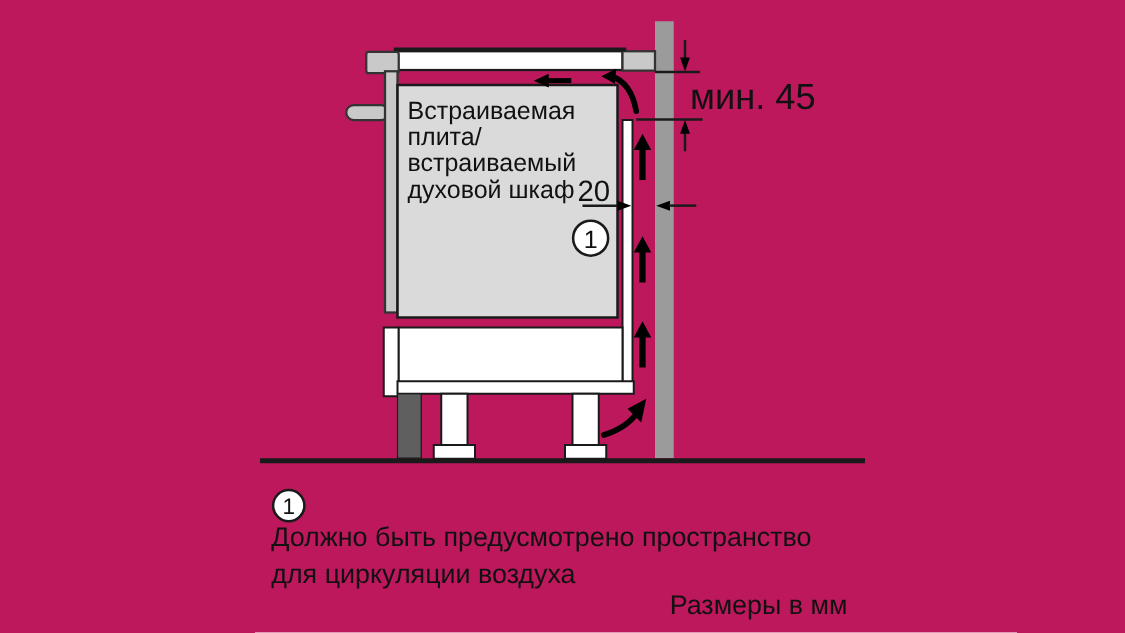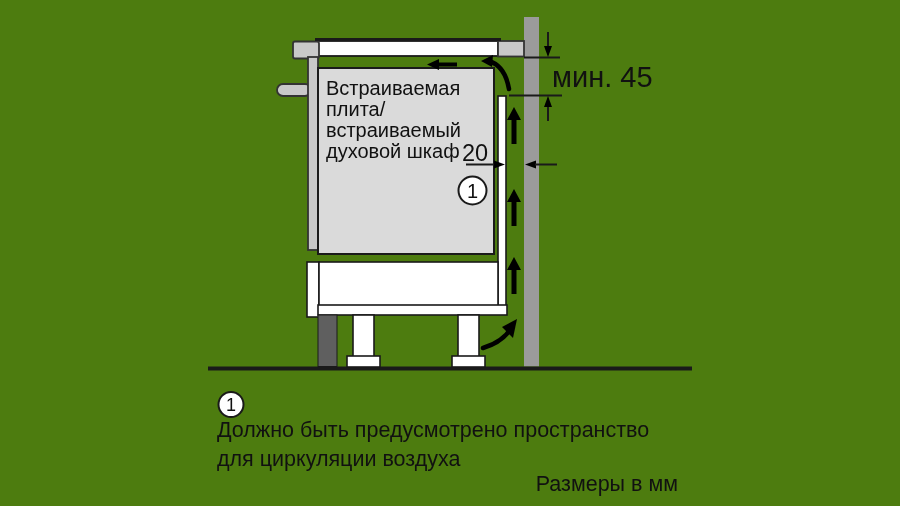--- a/index.html
+++ b/index.html
@@ -1,20 +1,20 @@
 <!DOCTYPE html>
 <html><head>
 <meta charset="utf-8">
 <style>
   html, body { margin: 0; padding: 0; background: #ffffff; }
   .page {
     position: relative;
     width: 900px;
     height: 506px;
-    background: #4d7c0f;
+    background: #be185d;
     overflow: hidden;
     font-family: "Liberation Sans", sans-serif;
   }
   svg text {
     font-family: "Liberation Sans", sans-serif;
     fill: #111111;
   }
   .lbl       { font-size: 20px; }
   .dim20     { font-size: 23.5px; }
   .dim45     { font-size: 29px; }

